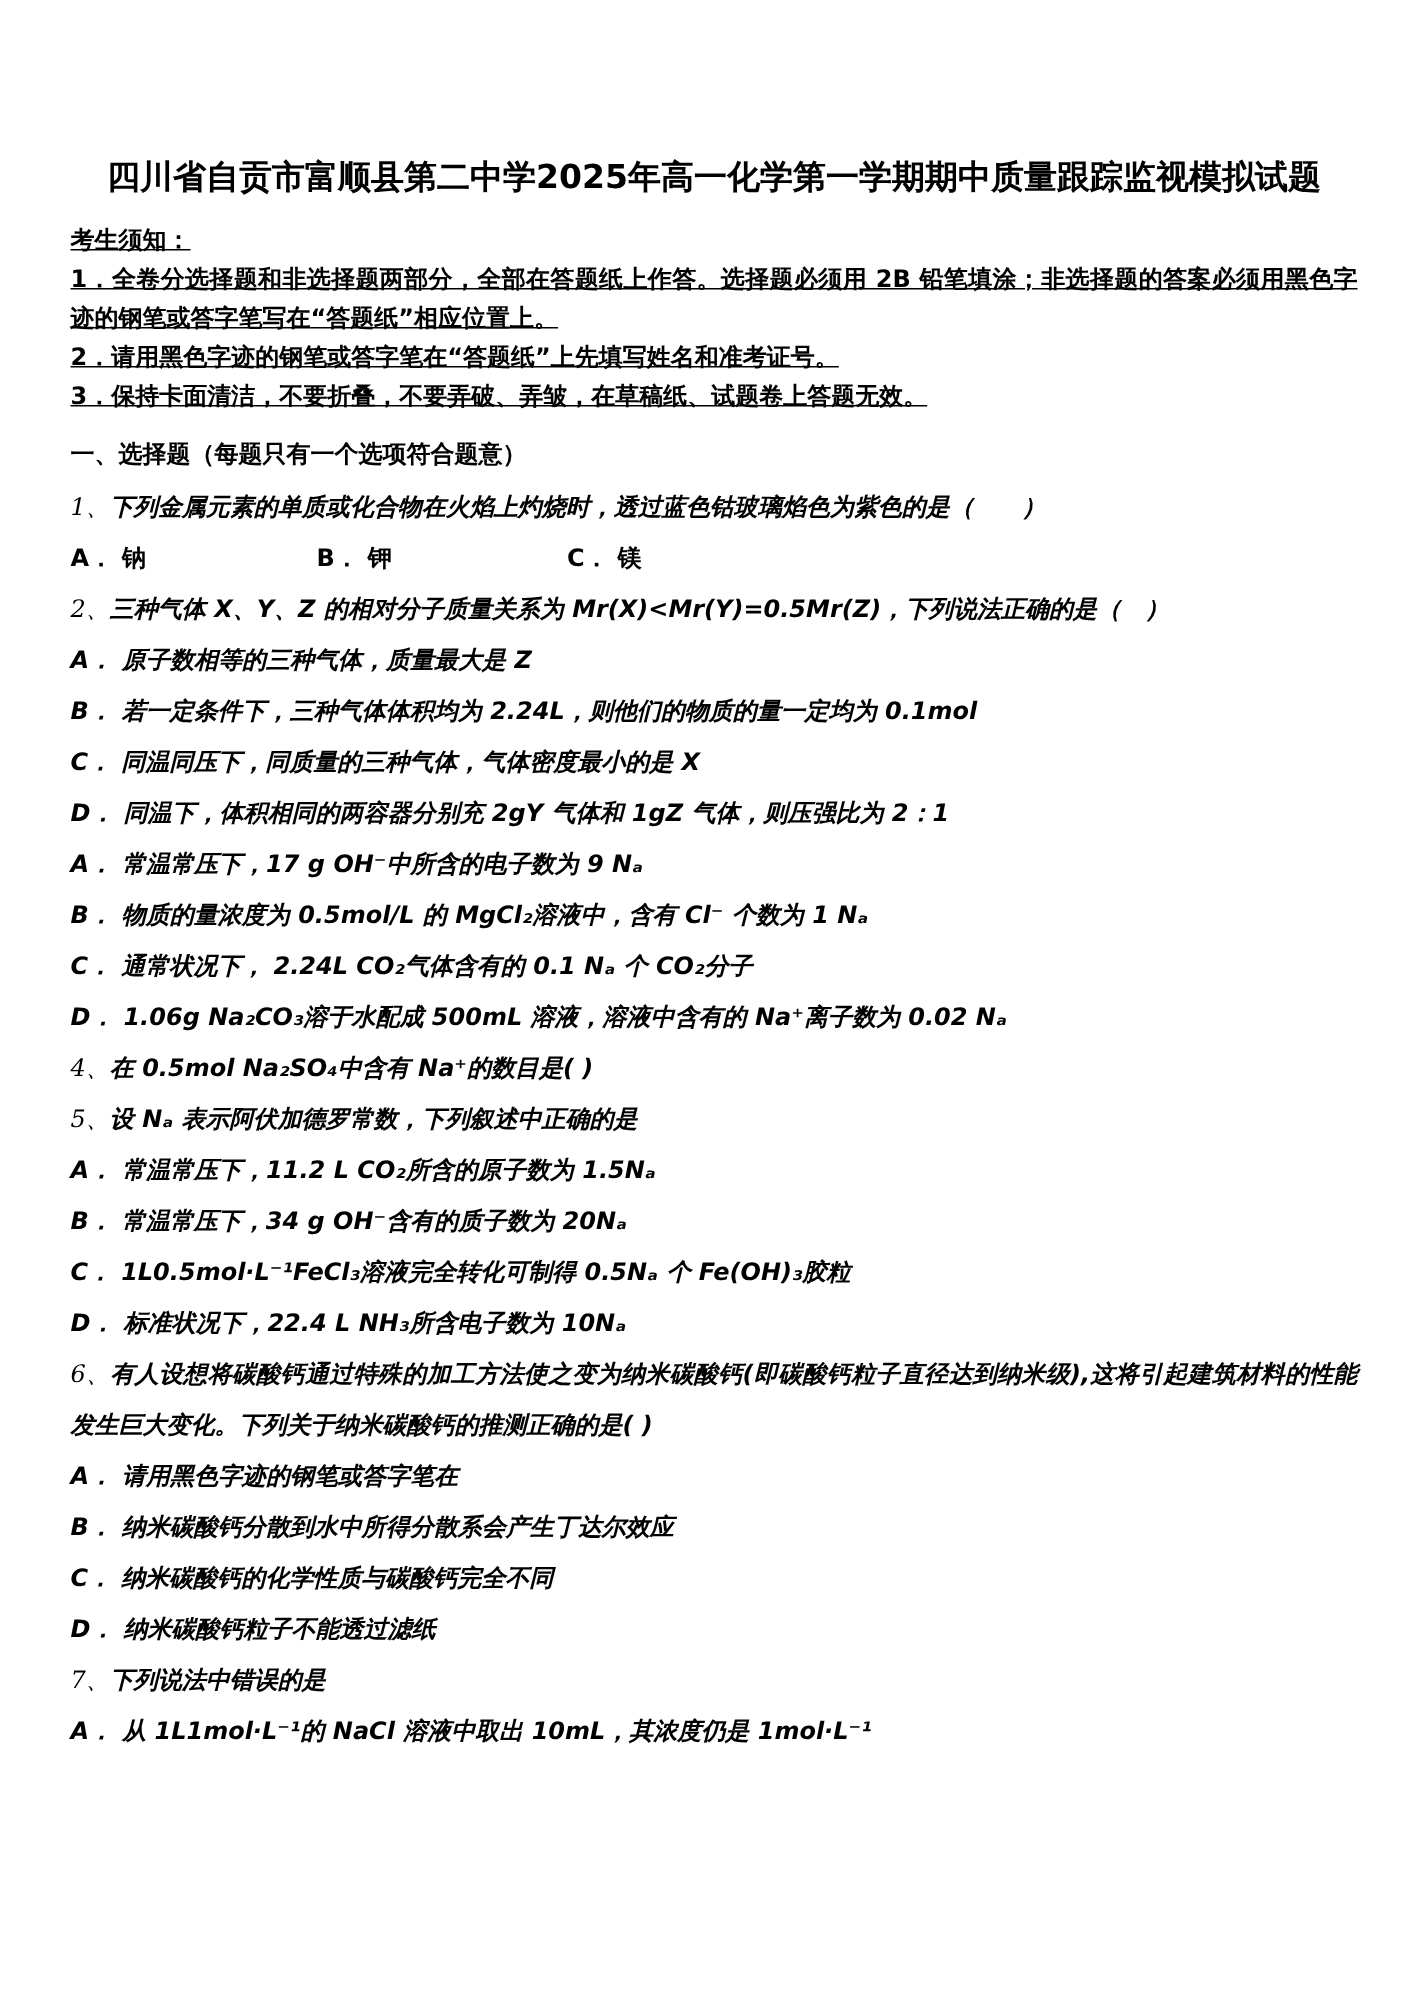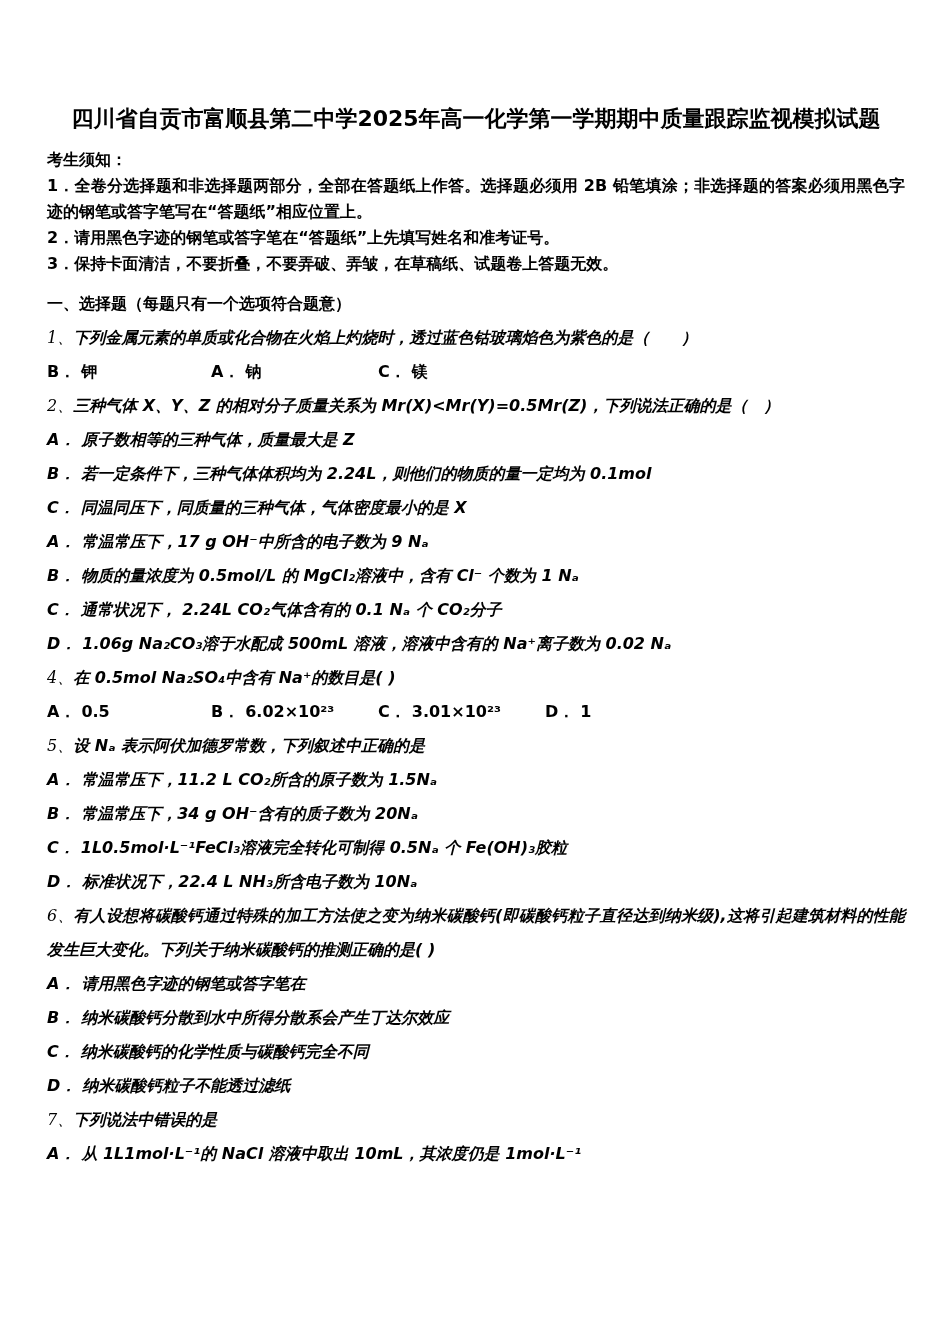--- a/index.html
+++ b/index.html
@@ -22,20 +22,21 @@
   }
   .title {
     font-size: 22px;
     line-height: 32px;
     text-align: center;
     margin-bottom: 12px;
   }
   .notice-line {
     line-height: 26px;
     text-align: justify;
+    text-decoration: underline;
   }
   .section-header {
     margin-top: 10px;
     line-height: 34px;
     font-family: Liberation Serif, serif;
   }
   .qline {
     line-height: 34px;
     text-align: justify;
     font-style: italic;
@@ -65,48 +66,43 @@
     <div class="notice-line">1．全卷分选择题和非选择题两部分，全部在答题纸上作答。选择题必须用 2B 铅笔填涂；非选择题的答案必须用黑色字迹的钢笔或答字笔写在“答题纸”相应位置上。</div>
     <div class="notice-line">2．请用黑色字迹的钢笔或答字笔在“答题纸”上先填写姓名和准考证号。</div>
     <div class="notice-line">3．保持卡面清洁，不要折叠，不要弄破、弄皱，在草稿纸、试题卷上答题无效。</div>
   </div>
 
   <div class="section-header">一、选择题（每题只有一个选项符合题意）</div>
 
   <div>
     <div class="qline"><span class="qnum">1、</span><span>下列金属元素的单质或化合物在火焰上灼烧时，透过蓝色钴玻璃焰色为紫色的是（　　）</span></div>
     <div class="opt-grid">
+      <span><span class="opt-label">A．</span><span>钠</span></span>
       <span><span class="opt-label">B．</span><span>钾</span></span>
-      <span><span class="opt-label">A．</span><span>钠</span></span>
       <span><span class="opt-label">C．</span><span>镁</span></span>
     </div>
   </div>
 
   <div>
     <div class="qline"><span class="qnum">2、</span><span>三种气体 X、Y、Z 的相对分子质量关系为 Mr(X)&lt;Mr(Y)=0.5Mr(Z)，下列说法正确的是（　）</span></div>
     <div class="qline"><span class="opt-label">A．</span><span>原子数相等的三种气体，质量最大是 Z</span></div>
     <div class="qline"><span class="opt-label">B．</span><span>若一定条件下，三种气体体积均为 2.24L，则他们的物质的量一定均为 0.1mol</span></div>
     <div class="qline"><span class="opt-label">C．</span><span>同温同压下，同质量的三种气体，气体密度最小的是 X</span></div>
+    <div class="qline"><span class="opt-label">D．</span><span>同温下，体积相同的两容器分别充 2gY 气体和 1gZ 气体，则压强比为 2：1</span></div>
   </div>
 
   <div>
     <div class="qline"><span class="opt-label">A．</span><span>常温常压下，17 g OH⁻中所含的电子数为 9 Nₐ</span></div>
     <div class="qline"><span class="opt-label">B．</span><span>物质的量浓度为 0.5mol/L 的 MgCl₂溶液中，含有 Cl⁻ 个数为 1 Nₐ</span></div>
     <div class="qline"><span class="opt-label">C．</span><span>通常状况下， 2.24L CO₂气体含有的 0.1 Nₐ 个 CO₂分子</span></div>
     <div class="qline"><span class="opt-label">D．</span><span>1.06g Na₂CO₃溶于水配成 500mL 溶液，溶液中含有的 Na⁺离子数为 0.02 Nₐ</span></div>
   </div>
 
   <div>
     <div class="qline"><span class="qnum">4、</span><span>在 0.5mol Na₂SO₄中含有 Na⁺的数目是( )</span></div>
-    <div class="opt-grid">
-      <span><span class="opt-label">A．</span><span>0.5</span></span>
-      <span><span class="opt-label">B．</span><span>6.02×10²³</span></span>
-      <span><span class="opt-label">C．</span><span>3.01×10²³</span></span>
-      <span><span class="opt-label">D．</span><span>1</span></span>
-    </div>
   </div>
 
   <div>
     <div class="qline"><span class="qnum">5、</span><span>设 Nₐ 表示阿伏加德罗常数，下列叙述中正确的是</span></div>
     <div class="qline"><span class="opt-label">A．</span><span>常温常压下，11.2 L CO₂所含的原子数为 1.5Nₐ</span></div>
     <div class="qline"><span class="opt-label">B．</span><span>常温常压下，34 g OH⁻含有的质子数为 20Nₐ</span></div>
     <div class="qline"><span class="opt-label">C．</span><span>1L0.5mol·L⁻¹FeCl₃溶液完全转化可制得 0.5Nₐ 个 Fe(OH)₃胶粒</span></div>
     <div class="qline"><span class="opt-label">D．</span><span>标准状况下，22.4 L NH₃所含电子数为 10Nₐ</span></div>
   </div>
 

